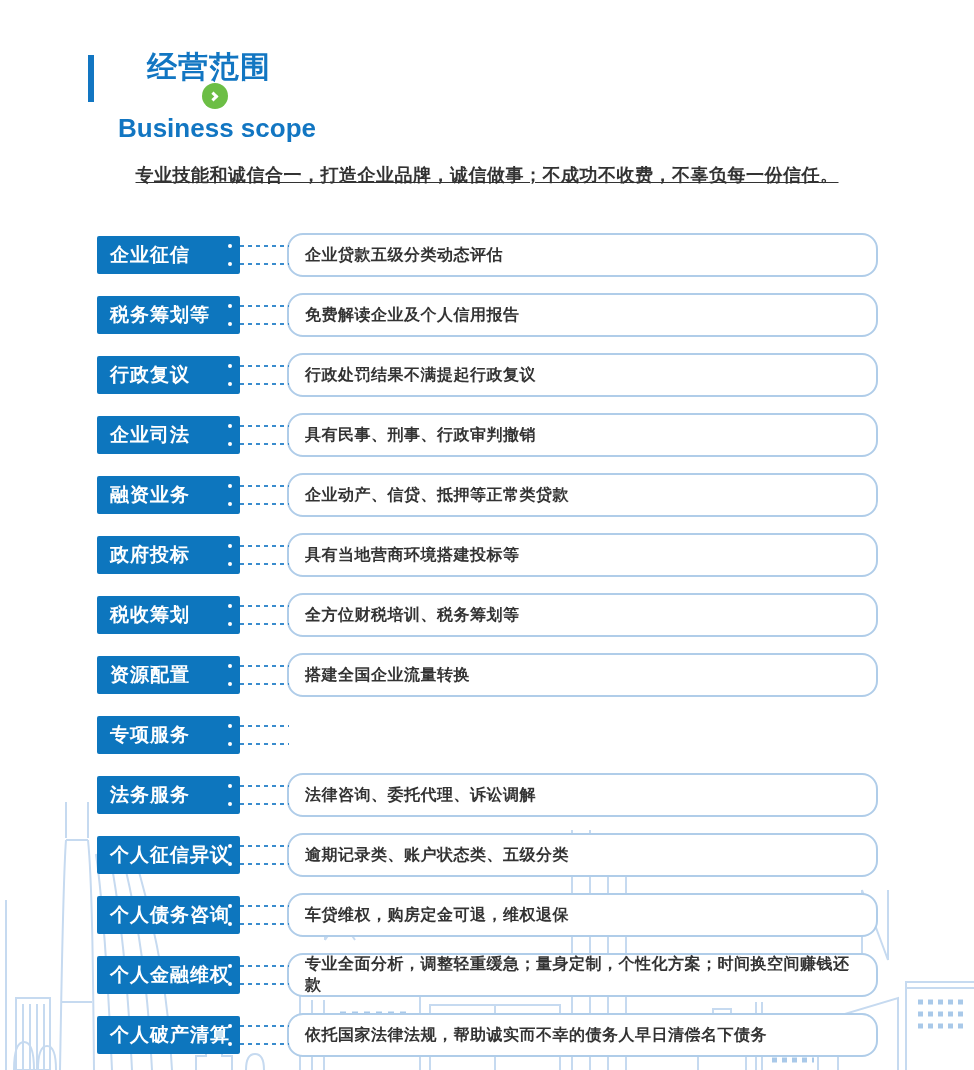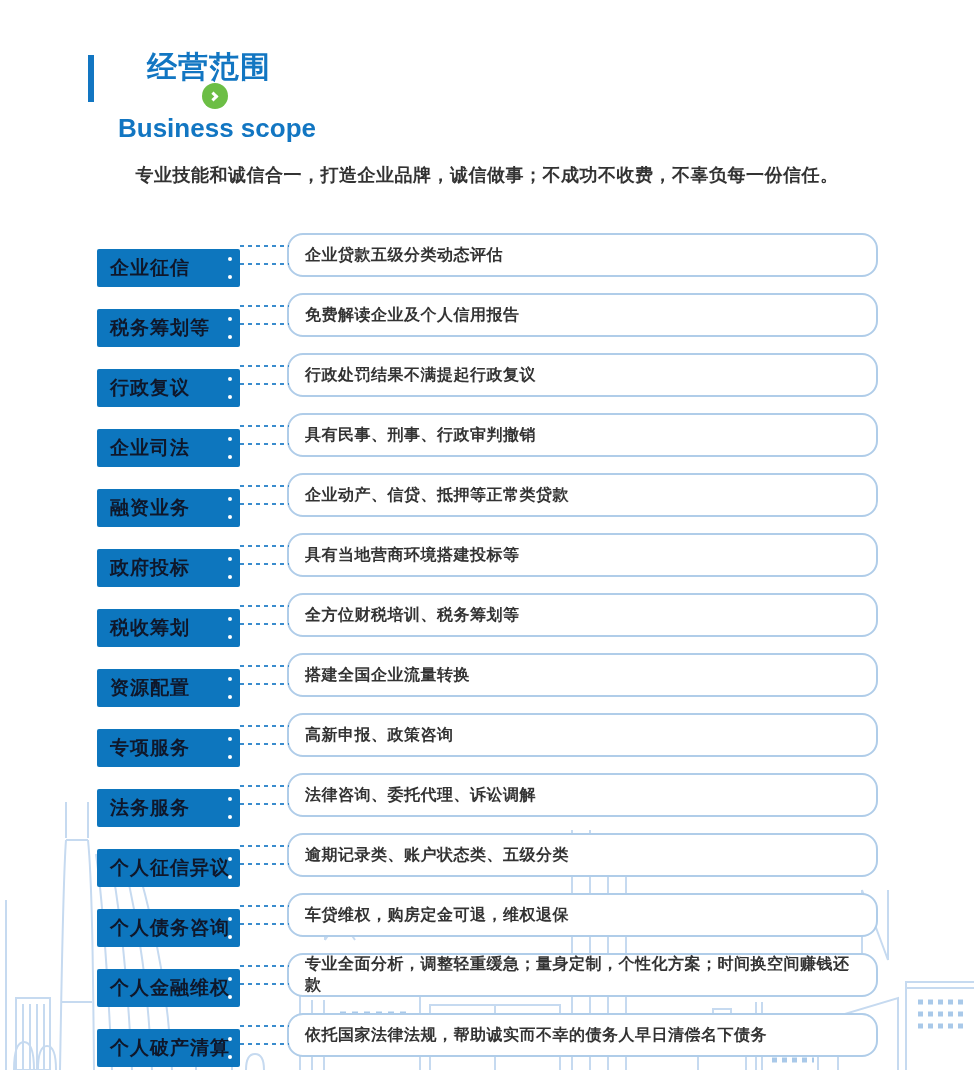--- a/index.html
+++ b/index.html
@@ -28,27 +28,27 @@
   .title{margin:0;display:flex;align-items:center;font-size:30px;line-height:1.1;
          font-weight:bold;color:var(--title-blue);letter-spacing:1px;flex-direction:column;}
   .badge{width:26px;height:26px;border-radius:50%;background:var(--badge-green);
          display:inline-flex;align-items:center;justify-content:center;margin-left:12px;cursor:pointer;}
   .chev{display:inline-block;width:7px;height:7px;border-top:3px solid #fff;border-right:3px solid #fff;
         transform:rotate(45deg);margin-left:-3px;}
   .subtitle{margin-top:4px;font-size:26px;font-weight:bold;color:var(--title-blue);margin-left:16px;}
 
   
   .tagline{left:0;top:163px;width:100%;margin:0;text-align:center;
-           font-size:18px;font-weight:600;color:var(--text-dark);letter-spacing:0.5px;}
+           font-size:18px;font-weight:600;color:var(--text-dark);letter-spacing:0.5px;text-decoration:underline;}
 
   
   .list{left:97px;top:233px;width:781px;display:flex;flex-direction:column;gap:16px;}
   .row{display:flex;height:44px;position:relative;}
-  .chip{width:143px;height:38px;margin-top:16px;background:var(--primary-blue);
-        color:#0f172a;font-size:19px;font-weight:bold;letter-spacing:1px;
+  .chip{width:143px;height:38px;margin-top:3px;background:var(--primary-blue);
+        color:#ffffff;font-size:19px;font-weight:bold;letter-spacing:1px;
         display:flex;align-items:center;padding-left:13px;border-radius:2px;
         position:relative;flex:none;cursor:pointer;}
   .dot{position:absolute;right:8px;width:4px;height:4px;border-radius:50%;background:#fff;}
   .dot-top{top:8px;}
   .dot-bottom{bottom:8px;}
   .connector{width:47px;flex:none;position:relative;}
   .dash{position:absolute;left:0;right:-2px;height:2px;
         background:repeating-linear-gradient(90deg,var(--dash-blue) 0 4px,transparent 4px 8px);}
   .dash-top{top:12px;}
   .dash-bottom{top:30px;}
@@ -252,23 +252,20 @@
   <div class="row">
     <div class="chip">
       <span class="chip-label">专项服务</span>
       <span class="dot dot-top"></span>
       <span class="dot dot-bottom"></span>
     </div>
     <div class="connector">
       <span class="dash dash-top"></span>
       <span class="dash dash-bottom"></span>
     </div>
-    <div class="desc-box">
-      <span class="desc-text">高新申报、政策咨询</span>
-    </div>
   </div>
 
   <div class="row">
     <div class="chip">
       <span class="chip-label">法务服务</span>
       <span class="dot dot-top"></span>
       <span class="dot dot-bottom"></span>
     </div>
     <div class="connector">
       <span class="dash dash-top"></span>

